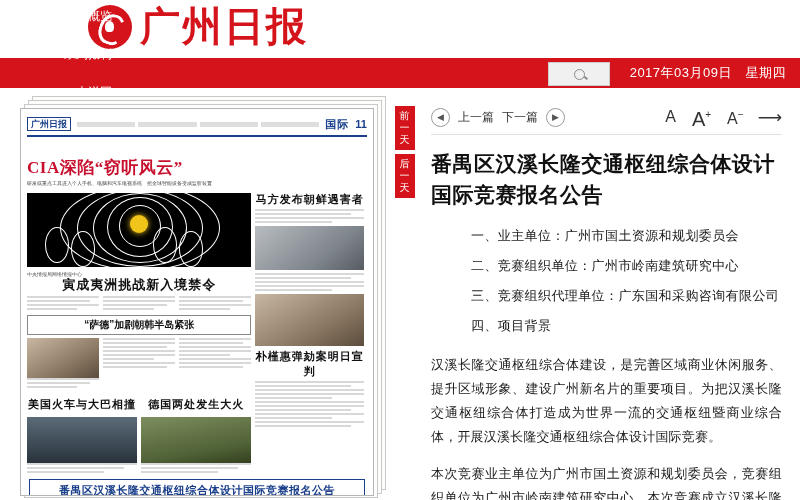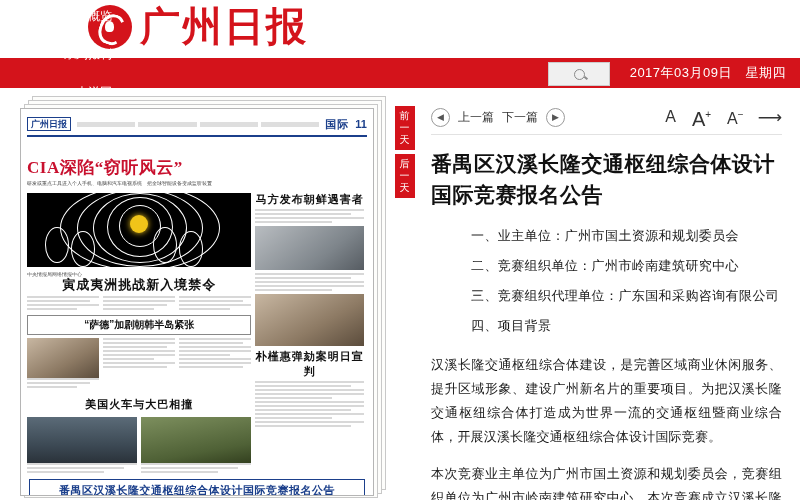--- a/index.html
+++ b/index.html
@@ -561,20 +561,23 @@
                       <div class="tline s"></div>
                       <div class="tline"></div>
                     <div class="tline"></div>
                       <div class="tline m"></div>
                   </div>
                 </div>
 
                 <div class="np-cols" style="margin-top:4px;">
                   <div class="np-col">
                     <div class="np-mid-title">美国火车与大巴相撞</div>
+                  </div>
+                  <div class="np-col">
+                    <div class="np-mid-title">德国两处发生大火</div>
                   </div>
                 </div>
                 <div class="np-cols">
                   <div class="np-col">
                     <div class="np-photo ph-train" style="height:46px;"></div>
                     <div class="tline"></div>
                       <div class="tline m"></div>
                       <div class="tline s"></div>
                   </div>
                   <div class="np-col">

